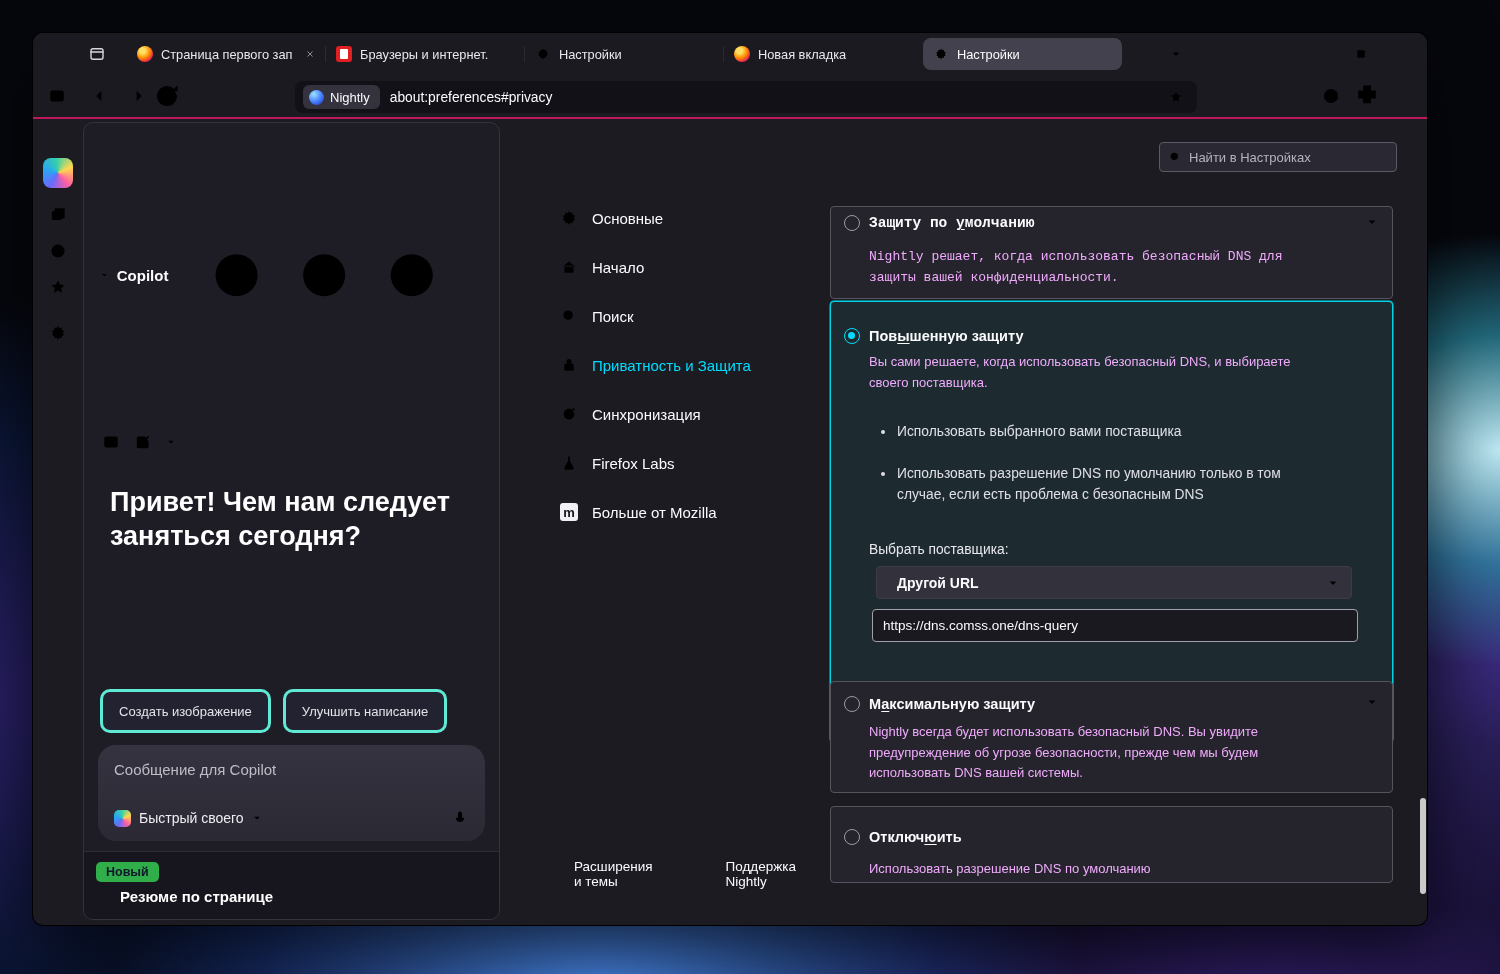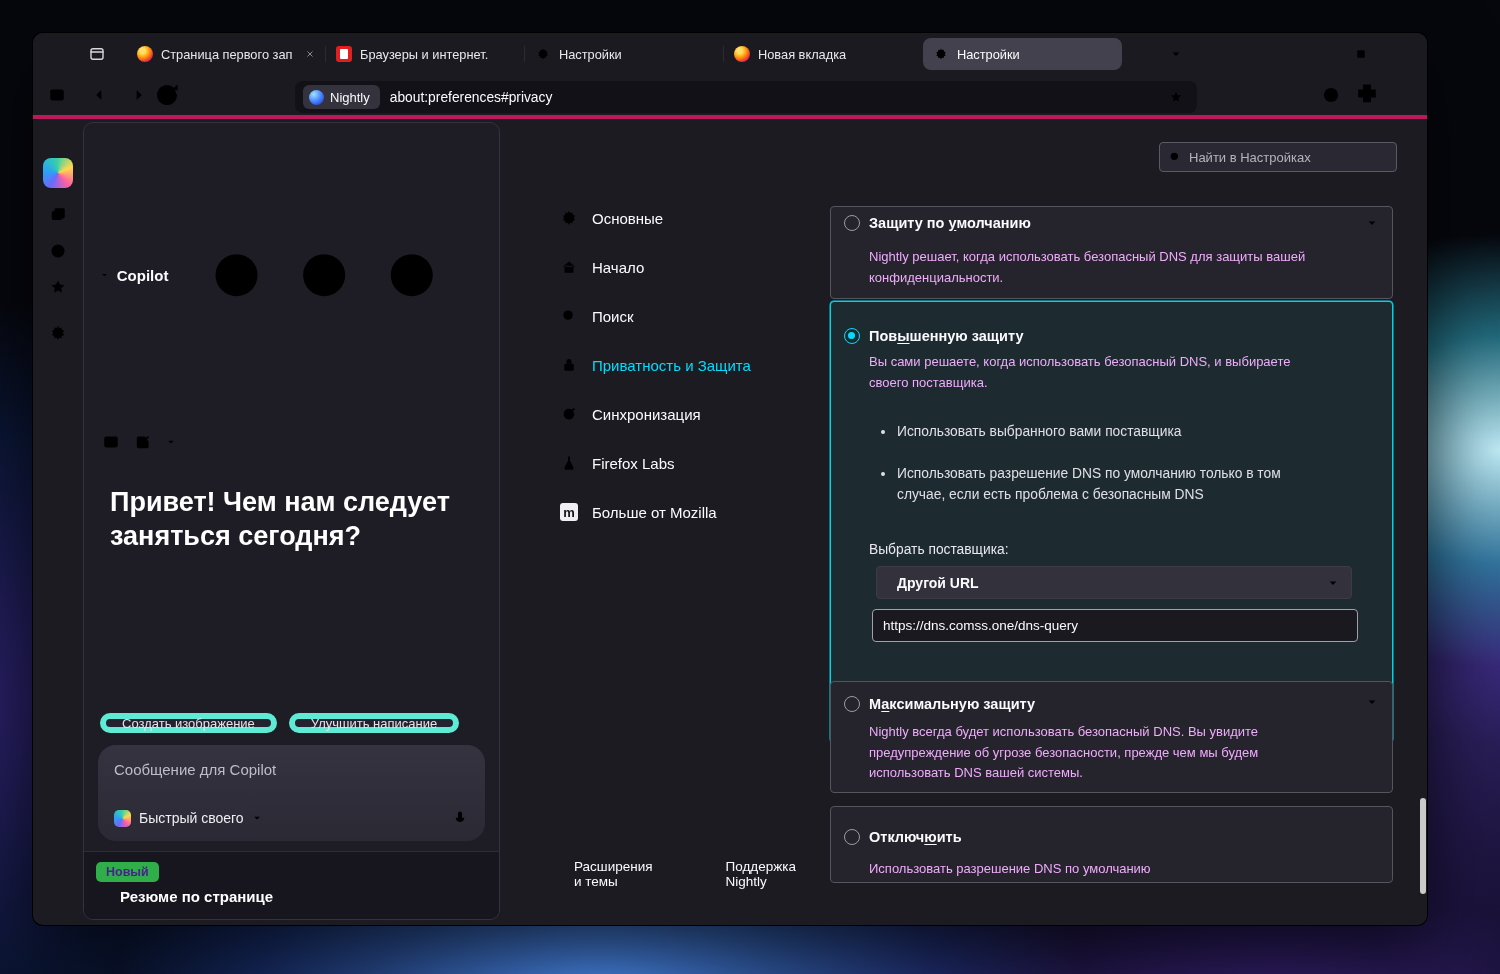--- a/index.html
+++ b/index.html
@@ -37,21 +37,21 @@
   .fav { width:16px; height:16px; flex:none; }
   .fav-ff { border-radius:50%; background:radial-gradient(circle at 35% 30%, #ffe066 0 18%, #ff9500 45%, #e8224d 75%, #b5007f 100%); }
   .fav-red { border-radius:3px; background:#e02020; position:relative; }
   .fav-red i { position:absolute; left:4px; top:3px; width:8px; height:10px; background:#fff; border-radius:1px; }
   .fav-gear { color:#b9b8c1; display:flex; align-items:center; justify-content:center; }
   .tab-strip-btn { width:28px; height:28px; margin-left:6px; display:flex; align-items:center; justify-content:center; color:#d7d7dd; border-radius:6px; }
   .win-controls { margin-left:auto; display:flex; height:100%; }
   .wc { width:44px; height:100%; display:flex; align-items:center; justify-content:center; color:#eceaf2; }
 
   
-  .navbar { position:relative; height:44px; display:flex; align-items:center; background:#1b1a21; border-bottom:4px solid #be185d; padding:0 8px; }
+  .navbar { position:relative; height:44px; display:flex; align-items:center; background:#1b1a21; border-bottom:2px solid #be185d; padding:0 8px; }
   .nav-btn { width:32px; height:32px; display:flex; align-items:center; justify-content:center; color:#e3e2ea; border-radius:6px; flex:none; }
   .urlbar { position:absolute; left:262px; width:902px; height:32px; top:6px; background:#121117; border-radius:8px; display:flex; align-items:center; padding:0 8px; }
   .nightly-chip { display:flex; align-items:center; gap:6px; background:#33323d; border-radius:6px; height:24px; padding:0 10px 0 6px; flex:none; }
   .nightly-logo { width:15px; height:15px; border-radius:50%; background:radial-gradient(circle at 32% 28%, #9fe2ff, #3f7bff 55%, #2a2a9f); }
   .nightly-chip span { font-size:13px; color:#fbfbfe; }
   .url-input { flex:1; background:transparent; border:none; outline:none; color:#fbfbfe; font-size:13.8px; font-family:inherit; margin-left:10px; }
   .nav-right { margin-left:auto; display:flex; gap:4px; }
 
   
   .win-body { position:absolute; left:0; right:0; top:87px; bottom:0; }
@@ -64,30 +64,30 @@
 
   
   .copilot { position:absolute; left:50px; top:2px; width:417px; bottom:5px; background:#1e1d26; border:1px solid #33323d; border-radius:10px; display:flex; flex-direction:column; overflow:hidden; }
   .cp-head { display:flex; align-items:center; gap:8px; padding:12px 16px 8px 16px; }
   .cp-title { font-size:15px; font-weight:700; }
   .cp-head .sp { flex:1; }
   .cp-tools { display:flex; align-items:center; gap:14px; padding:10px 18px 0 18px; color:#d0cfd9; }
   .cp-greet { margin:34px 26px 0 26px; width:350px; font-size:27px; font-weight:700; line-height:1.26; color:#ffffff; }
   .cp-spacer { flex:1; }
   .cp-chips { display:flex; gap:12px; padding:0 16px; margin-bottom:12px; }
-  .chip { height:20px; display:flex; align-items:center; padding:0 16px; border:6px solid #5eead4; background:#232230; border-radius:10px; font-size:13px; color:#e4e3ea; white-space:nowrap; }
+  .chip { height:44px; display:flex; align-items:center; padding:0 16px; border:3px solid #5eead4; background:#232230; border-radius:10px; font-size:13px; color:#e4e3ea; white-space:nowrap; }
   .composer { margin:0 14px 10px 14px; border-radius:18px; background:linear-gradient(180deg,#34333f 0%, #2a2934 100%); padding:16px 16px 14px 16px; }
   .composer-input { width:100%; background:transparent; border:none; outline:none; color:#fbfbfe; font-size:15px; font-family:inherit; }
   .composer-input::placeholder { color:#bdbcc7; }
   .composer-row { display:flex; align-items:center; gap:8px; margin-top:30px; color:#d6d5de; }
   .mini-logo { width:17px; height:17px; border-radius:5px; background:conic-gradient(from 210deg, #6a6afc, #2aa4f4, #35d0aa, #ffd84d, #ff5fa2, #6a6afc); }
   .mode-label { font-size:14px; color:#eeedf3; }
   .composer-row .sp { flex:1; }
   .cp-suggest { border-top:1px solid #2e2d37; background:#17161e; padding:10px 12px 14px 12px; }
-  .new-badge { display:inline-block; background:#2fae4a; color:#4c1d95; font-size:12.5px; font-weight:700; padding:3px 10px; border-radius:5px; }
+  .new-badge { display:inline-block; background:#2fae4a; color:#0f172a; font-size:12.5px; font-weight:700; padding:3px 10px; border-radius:5px; }
   .sugg-label { margin:6px 0 0 24px; font-size:15px; font-weight:700; color:#fff; }
 
   
   .snav { position:absolute; left:475px; top:0; width:290px; bottom:0; }
   .snav-list { padding-top:78px; display:flex; flex-direction:column; gap:9px; }
   .snav-item { height:40px; display:flex; align-items:center; gap:14px; padding-left:52px; font-size:15px; color:#fbfbfe; border-radius:4px; }
   .snav-item .snav-ic { color:#d7d7db; display:flex; }
   .snav-item.active { color:#00ddff; }
   .snav-item.active .snav-ic { color:#00ddff; }
   .moz-badge { width:18px; height:18px; background:#f0f0f4; color:#15141a; border-radius:3px; display:flex; align-items:center; justify-content:center; font-weight:700; font-size:13px; }
@@ -95,21 +95,21 @@
   .snav-footer .snav-item { height:34px; font-size:13.5px; }
 
   
   .smain { position:absolute; left:765px; right:0; top:0; bottom:0; background:#1c1b22; }
   .search-box { position:absolute; top:22px; right:30px; width:238px; height:30px; background:#2a2933; border:1px solid #5a5964; border-radius:4px; display:flex; align-items:center; padding:0 8px; gap:7px; color:#b4b3bd; }
   .search-box input { flex:1; background:transparent; border:none; outline:none; color:#bef264; font-size:13px; font-family:inherit; }
   .search-box input::placeholder { color:#b4b3bd; }
 
   .option { position:absolute; left:32px; width:563px; background:#25242d; border:1px solid #55545f; border-radius:4px; }
   .option.selected { background:#1d2b31; border:1px solid #00d3e6; box-shadow:0 0 0 .5px #00d3e6; }
-  .o1 { top:86px;  height:93px; }
+  .o1 { top:86px;  height:93px;font-family:Liberation Mono, monospace; }
   .o2 { top:181px; height:442px; }
   .o3 { top:561px; height:112px; }
   .o4 { top:686px; height:77px; }
   .radio { position:absolute; left:13px; width:16px; height:16px; border-radius:50%; border:1.5px solid #9a99a5; background:transparent; }
   .radio.sel { border-color:#00ddff; }
   .radio.sel::after { content:""; position:absolute; left:3px; top:3px; width:7px; height:7px; border-radius:50%; background:#00ddff; }
   .opt-label { position:absolute; left:38px; font-size:14.5px; font-weight:700; line-height:20px; color:#fbfbfe; }
   .ak { text-decoration:underline; text-underline-offset:2px; }
   .opt-desc { position:absolute; left:38px; font-size:13px; line-height:20.5px; color:#f0abfc; }
   .expander { position:absolute; right:14px; color:#d7d7dd; }

